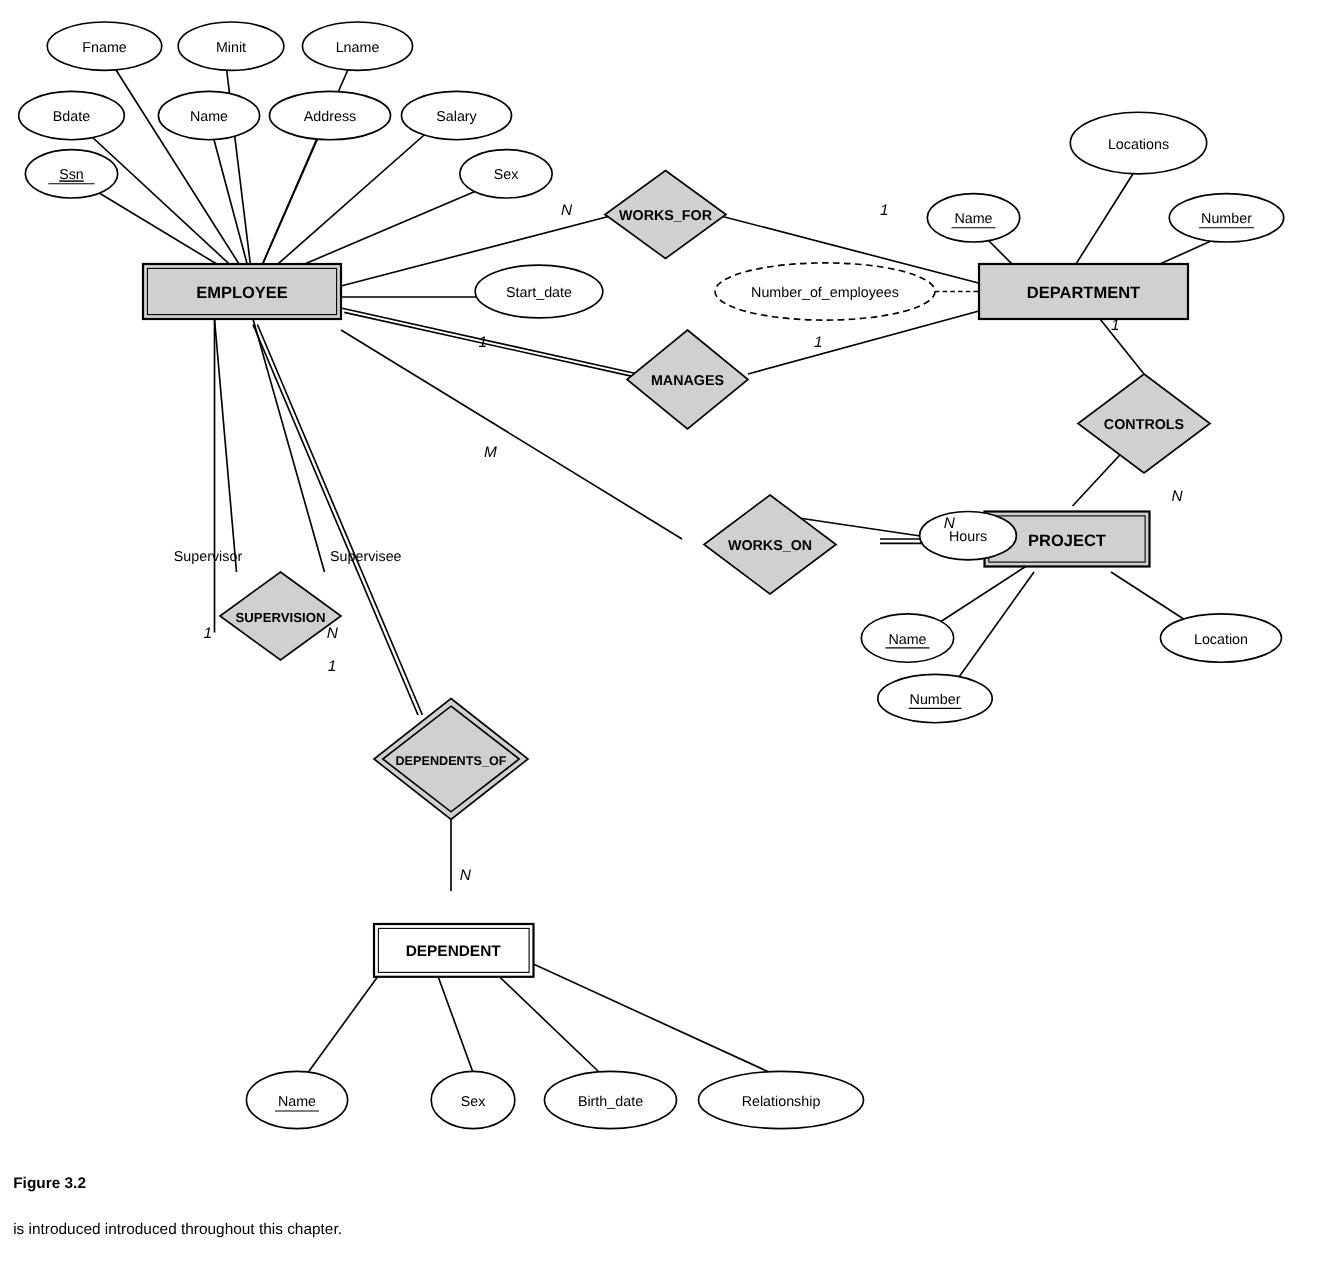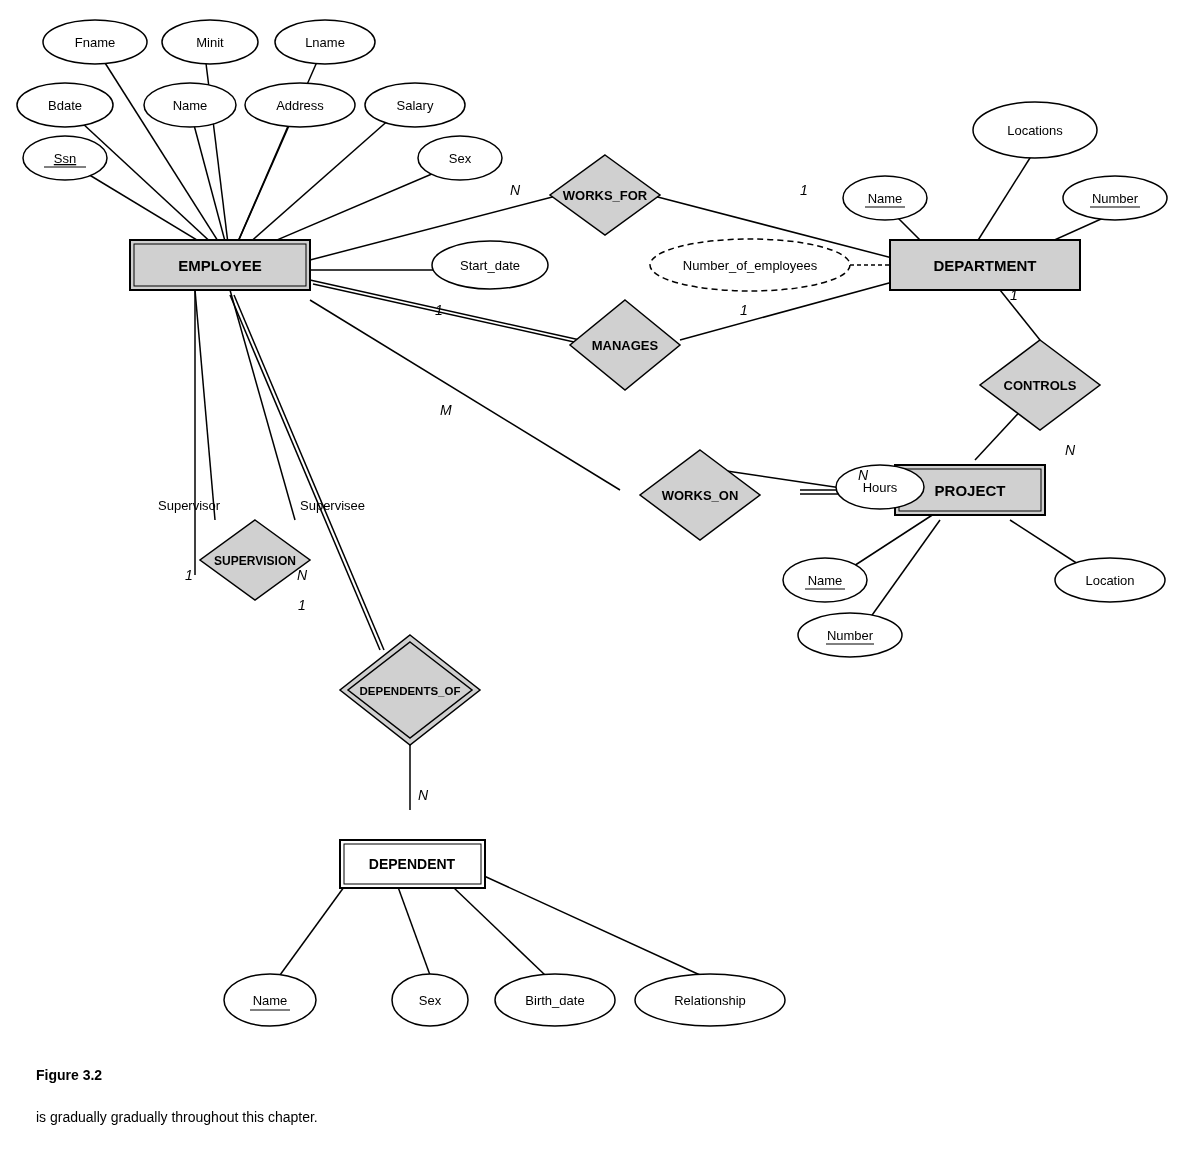--- a/index.html
+++ b/index.html
@@ -13,21 +13,21 @@
     }
     svg {
       position: absolute;
       top: 0; left: 0;
       width: 1201px;
       height: 1100px;
     }
     .caption {
       position: absolute;
       bottom: 30px;
-      left: 36px;
+      left: 12px;
       font-size: 14px;
       line-height: 1.5;
     }
     .caption-title {
       font-weight: bold;
       font-size: 14px;
     }
   </style>
 </head>
 <body>
@@ -237,14 +237,14 @@
 
   <text x="298" y="610" font-size="14" font-style="italic">1</text>
 
   <text x="418" y="800" font-size="14" font-style="italic">N</text>
 
 </svg>
 
 <div class="caption">
   <span class="caption-title">Figure 3.2</span><br>
   <br>
-  <span>is gradually gradually throughout this chapter.</span>
+  <span>is introduced introduced throughout this chapter.</span>
 </div>
 
 </body></html>

